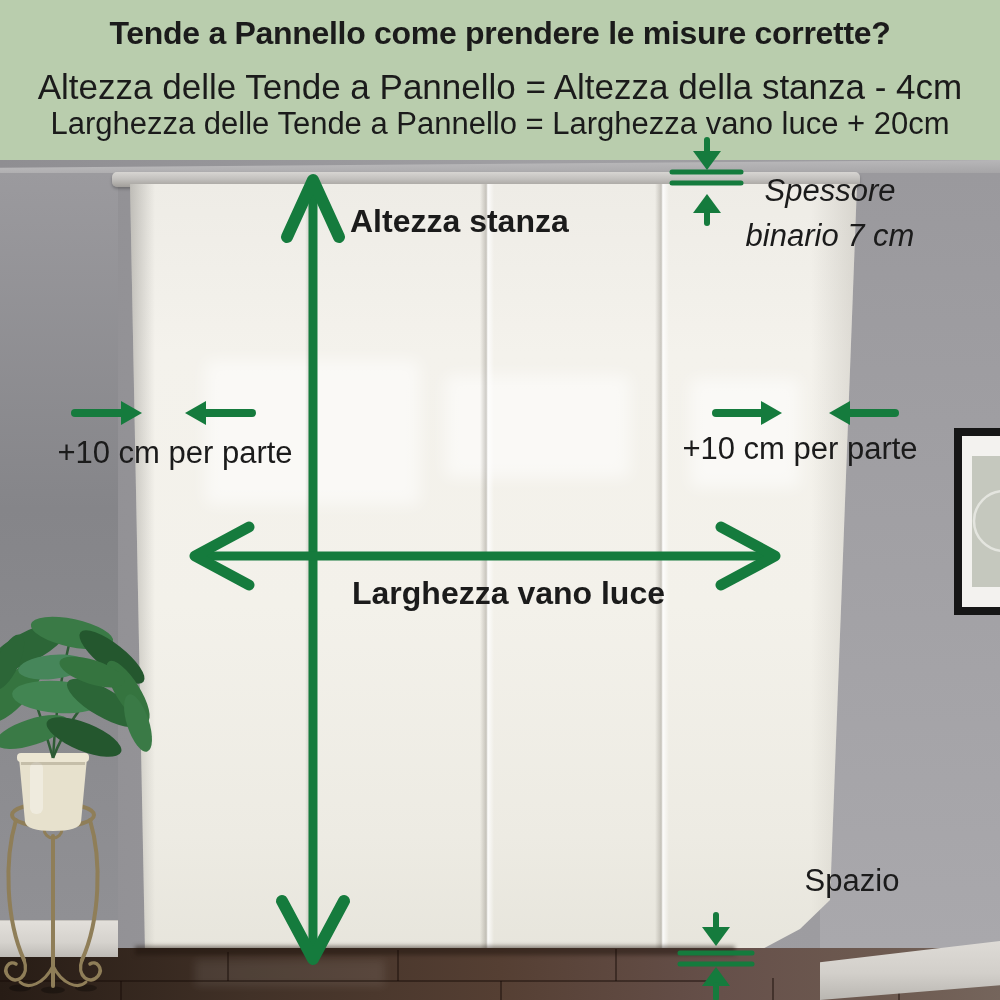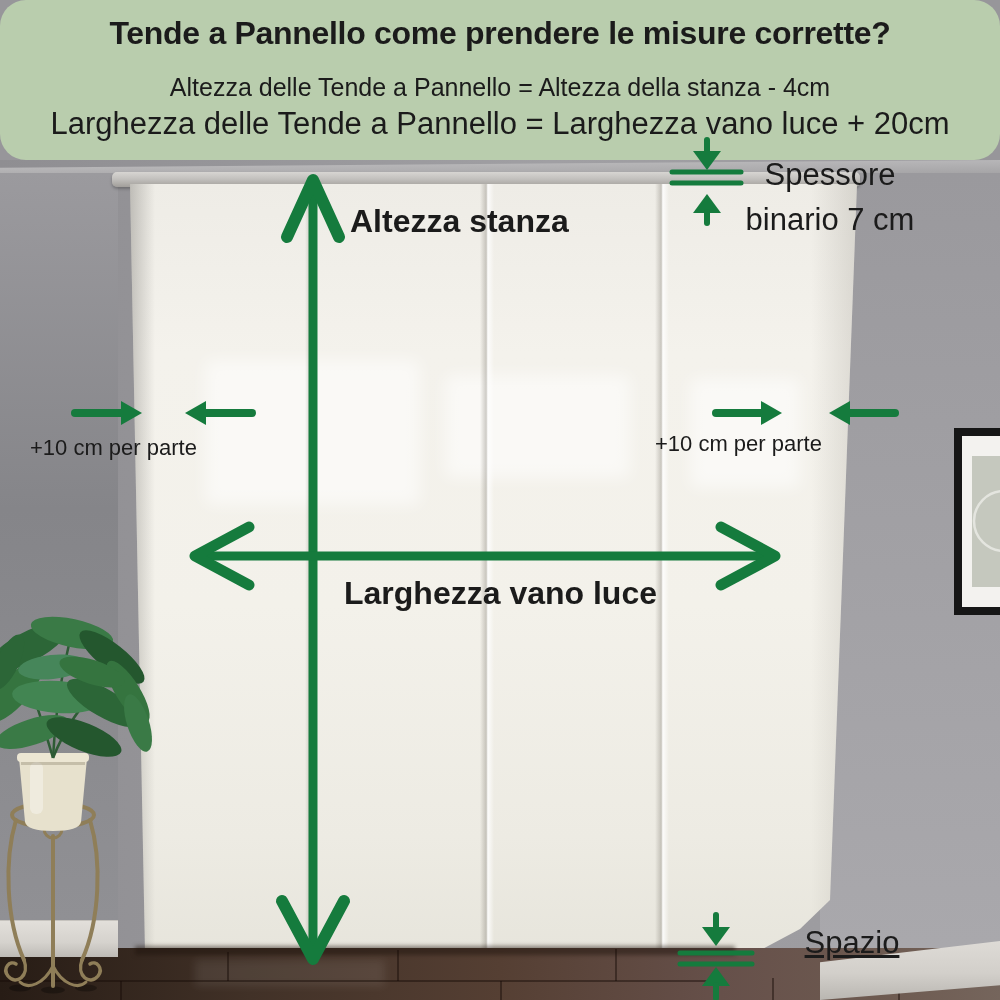--- a/index.html
+++ b/index.html
@@ -6,25 +6,24 @@
   body{
     width:1000px;height:1000px;position:relative;overflow:hidden;
     font-family:"Liberation Sans",sans-serif;
     background:var(--wall-gray,#97969a);
   }
   
   .header-band{
     position:absolute;left:0;top:0;width:1000px;height:160px;
     background:var(--header-bg,#b9cdad);z-index:6;text-align:center;
     color:var(--text-dark,#1b1b1b);
-    border-radius:26px;
   }
   .title{position:absolute;left:0;top:13px;width:1000px;line-height:40px;
     font-size:32px;font-weight:bold;letter-spacing:-.3px;}
-  .formula1{position:absolute;left:0;top:69px;width:1000px;line-height:36px;font-size:25px;}
+  .formula1{position:absolute;left:0;top:69px;width:1000px;line-height:36px;font-size:35px;}
   .formula2{position:absolute;left:0;top:106px;width:1000px;line-height:36px;font-size:31px;}
   
   .photo{position:absolute;left:0;top:160px;width:1000px;height:840px;overflow:hidden;
     background:linear-gradient(90deg,#8f8e92 0%,#a09fa3 55%,#9b9a9e 100%);}
   .ceiling{position:absolute;left:0;top:0;width:1000px;height:15px;
     background:linear-gradient(180deg,#b7b6b8,#a3a2a4);
     transform:skewY(-0.45deg);transform-origin:right top;}
   .left-wall{position:absolute;left:0;top:13px;width:118px;height:747px;
     background:linear-gradient(180deg,#9b9a9e 0%,#858589 45%,#909094 100%);}
   .right-wall{position:absolute;left:820px;top:13px;width:180px;height:827px;
@@ -68,27 +67,27 @@
   .arrows-svg{z-index:10;}
   
   .ar{stroke:var(--arrow-green,#157b3d);fill:none;stroke-linecap:round;stroke-linejoin:round;}
   .ar-fill{fill:var(--arrow-green,#157b3d);stroke:none;}
   
   .brass{stroke:var(--stand-brass,#8f7e58);fill:none;stroke-linecap:round;}
   
   .lbl{position:absolute;z-index:11;color:var(--text-dark,#1b1b1b);white-space:nowrap;}
   .lbl-bold{font-weight:bold;font-size:32px;margin-top:6px;}
   .room-height-label{left:350px;top:197px;}
-  .opening-width-label{left:344px;top:569px;}
-  .side-label{font-size:22px;width:290px;}
+  .opening-width-label{left:352px;top:569px;}
+  .side-label{font-size:31px;width:290px;text-align:center;}
   .side-left{left:30px;top:435px;}
   .side-right{left:655px;top:431px;}
   .two-line{font-size:31px;text-align:center;z-index:11;position:absolute;}
-  .rail-thickness-label{left:690px;top:152px;width:280px;line-height:45px;}
-  .floor-gap-label{left:727px;top:920px;width:250px;line-height:46px;text-decoration:underline;}
+  .rail-thickness-label{left:690px;top:168px;width:280px;line-height:45px;font-style:italic;}
+  .floor-gap-label{left:727px;top:858px;width:250px;line-height:46px;}
 </style>
 </head>
 <body>
 
 <div class="photo">
   <div class="ceiling"></div>
   <div class="left-wall"></div>
   <div class="right-wall"></div>
   <div class="rail"></div>
 

